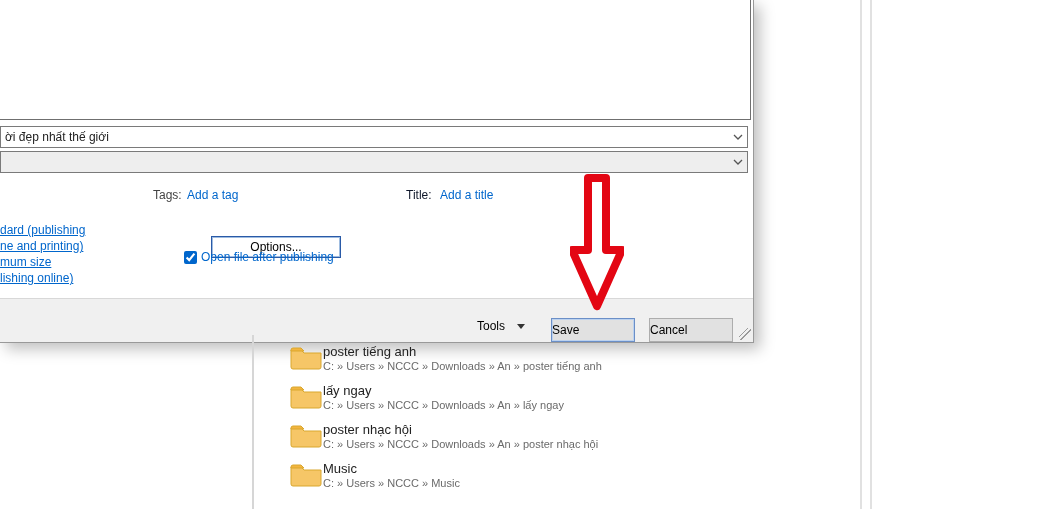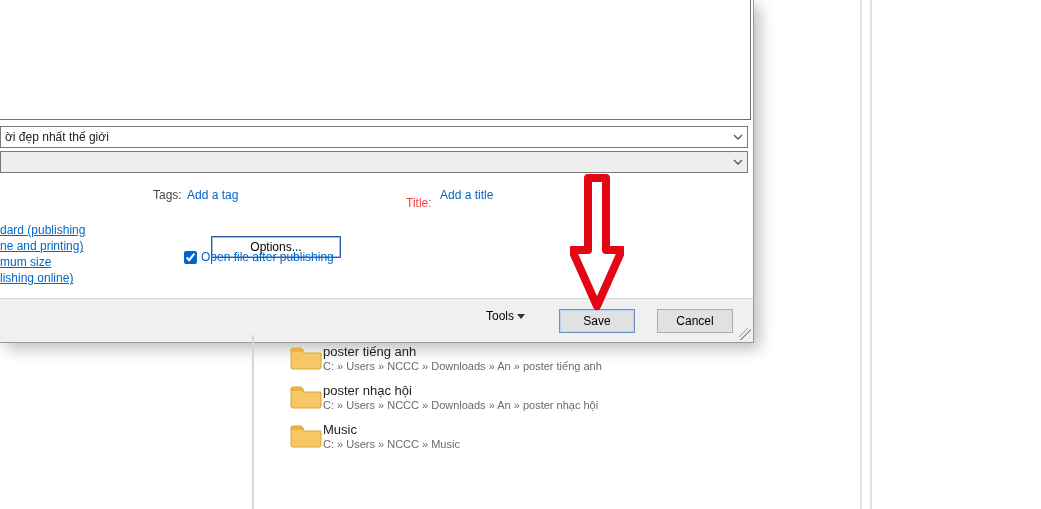--- a/index.html
+++ b/index.html
@@ -35,40 +35,40 @@
     position: absolute; right: 4px; top: 50%; transform: translateY(-50%);
     pointer-events: none;
   }
   .chev svg { display:block; }
 
   .midrow {
     position: absolute; left: 0; right: 5px; top: 182px; height: 110px;
   }
   .tags-label { position: absolute; left: 153px; top: 6px; color: #444; }
   .tags-link  { position: absolute; left: 187px; top: 6px; color: #0066cc; }
-  .title-label{ position: absolute; left: 406px; top: 6px; color: #ef4444; margin-top: 8px; }
+  .title-label{ position: absolute; left: 406px; top: 6px; color: #0f172a; }
   .title-link { position: absolute; left: 440px; top: 6px; color: #0066cc; }
 
   .left-opts { position: absolute; left: 0; top: 40px; color: #0066cc; line-height: 16px; text-decoration: underline; }
   .options-btn {
     position: absolute; left: 211px; top: 54px; width: 130px; height: 22px;
     background: #fff; border: 1px solid #2a5aa7; text-align: center; line-height: 20px;
     box-shadow: inset 0 0 0 1px #9fbce0; cursor: pointer;
   }
   .open-after { position: absolute; left: 184px; top: 68px; display: flex; align-items: center; gap: 4px; color: #0066cc; }
   .open-after input { accent-color: #0066cc; margin:0; width:13px; height:13px; }
 
   .bottom-bar {
     position: absolute; left: 0; right: 0; bottom: 0; height: 44px;
     background: #f0f0f0; border-top: 1px solid #d8d8d8;
   }
-  .tools { position: absolute; right: 228px; top: 10px; display: flex; align-items: center; gap: 3px; cursor: pointer; justify-content: flex-end; }
+  .tools { position: absolute; right: 228px; top: 20px; display: flex; align-items: center; gap: 12px; cursor: pointer; justify-content: flex-end; }
   .tools .tri { width:0; height:0; border-left:4px solid transparent; border-right:4px solid transparent; border-top:5px solid #333; }
   .btn {
-    position: absolute; top: 10px; width: 76px; height: 24px; text-align: center; line-height: 22px;
+    position: absolute; top: 19px; width: 84px; height: 24px; text-align: left; line-height: 22px;
     background: #e1e1e1; border: 1px solid #adadad; cursor: pointer;
   }
   .btn.save   { right: 118px; border-color: #6b8fc7; box-shadow: inset 0 0 0 1px #bcd2ef; }
   .btn.cancel { right: 20px; }
 
   .resize-grip {
     position: absolute; right: 2px; bottom: 2px; width: 12px; height: 12px;
     background:
       linear-gradient(135deg, transparent 0 6px, #9a9a9a 6px 7px, transparent 7px 9px, #9a9a9a 9px 10px, transparent 10px 12px);
   }
@@ -167,20 +167,32 @@
           <path d="M2 6 h10 l3 3 h17 v14 a2 2 0 0 1-2 2 H4 a2 2 0 0 1-2-2 Z" fill="#f6c667" stroke="#d9a72f"></path>
           <path d="M2 6 a2 2 0 0 1 2-2 h8 l3 3 H2 Z" fill="#f3b53f" stroke="#d9a72f"></path>
         </svg>
     </span>
     <div class="txt">
       <div class="name">poster tiếng anh</div>
       <div class="path">C: » Users » NCCC » Downloads » An » poster tiếng anh</div>
     </div>
   </div>
 
+  <div class="item">
+    <span class="folder-icon">
+      <svg width="34" height="26" viewBox="0 0 34 26">
+          <path d="M2 6 h10 l3 3 h17 v14 a2 2 0 0 1-2 2 H4 a2 2 0 0 1-2-2 Z" fill="#f6c667" stroke="#d9a72f"></path>
+          <path d="M2 6 a2 2 0 0 1 2-2 h8 l3 3 H2 Z" fill="#f3b53f" stroke="#d9a72f"></path>
+        </svg>
+    </span>
+    <div class="txt">
+      <div class="name">lấy ngay</div>
+      <div class="path">C: » Users » NCCC » Downloads » An » lấy ngay</div>
+    </div>
+  </div>
 
   <div class="item">
     <span class="folder-icon">
       <svg width="34" height="26" viewBox="0 0 34 26">
           <path d="M2 6 h10 l3 3 h17 v14 a2 2 0 0 1-2 2 H4 a2 2 0 0 1-2-2 Z" fill="#f6c667" stroke="#d9a72f"></path>
           <path d="M2 6 a2 2 0 0 1 2-2 h8 l3 3 H2 Z" fill="#f3b53f" stroke="#d9a72f"></path>
         </svg>
     </span>
     <div class="txt">
       <div class="name">poster nhạc hội</div>

